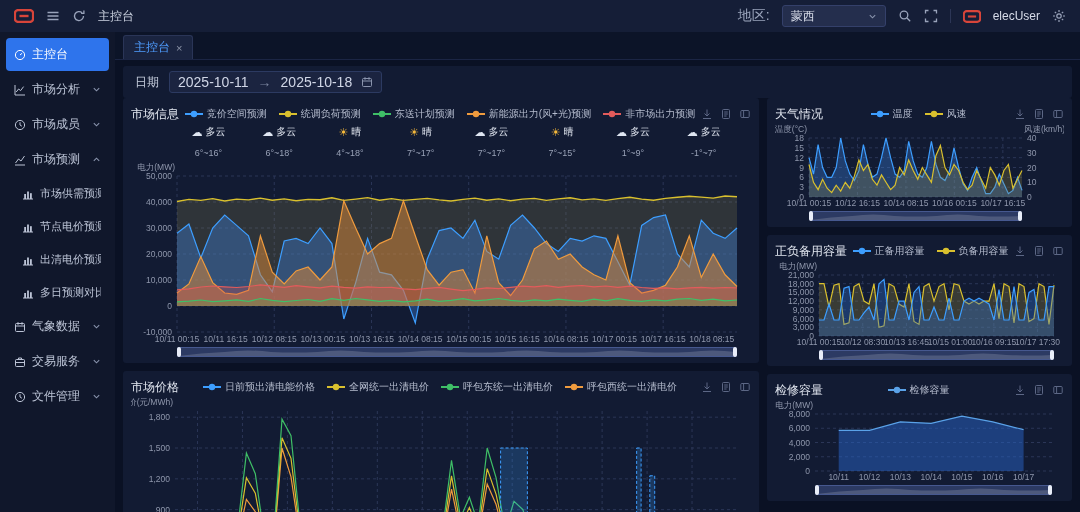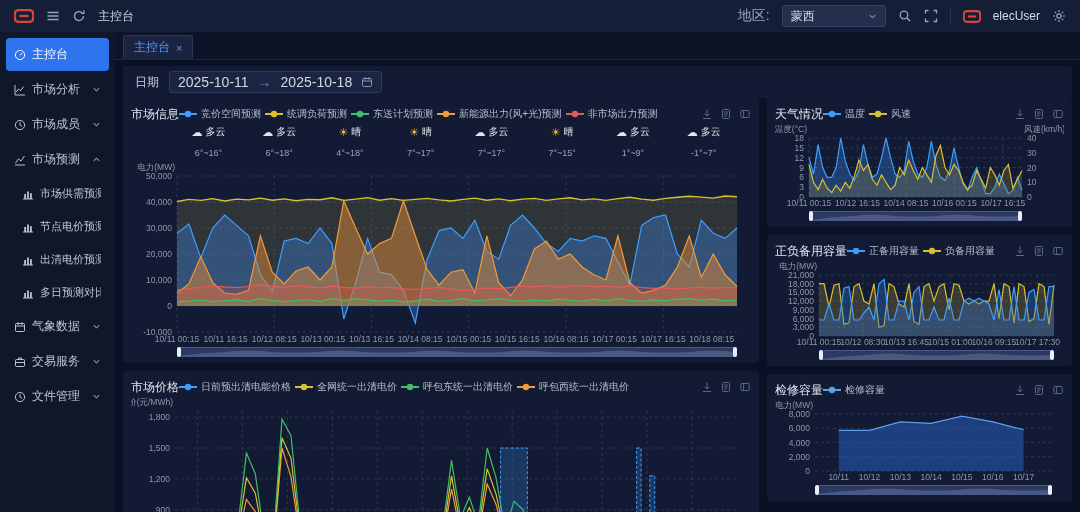--- a/index.html
+++ b/index.html
@@ -42,21 +42,21 @@
       align-items:center;gap:9px;padding:0 8px;font-size:14px;color:#d0d6e6;cursor:pointer}
   .date-arrow{color:#7c86a0}
   .cal-ic{width:12px;height:12px;color:#8a94ad;display:inline-flex}
   .grid{display:flex;gap:8px}
   .colL{width:636px;display:flex;flex-direction:column;gap:8px;flex-shrink:0}
   .colR{flex:1;display:flex;flex-direction:column;gap:8px;min-width:0}
   
   .panel{background:#121b33;border-radius:3px;padding:6px 8px;display:flex;flex-direction:column;flex-shrink:0}
   .p-head{display:flex;align-items:center;height:20px}
   .p-title{font-size:12px;font-weight:normal;color:#e2e7f0;white-space:nowrap}
-  .p-legend{flex:1;display:flex;justify-content:flex-start;align-items:center;gap:4px;overflow:hidden}
+  .p-legend{flex:1;display:flex;justify-content:center;align-items:center;gap:12px;overflow:hidden}
   .lg-item{display:flex;align-items:center;gap:4px;font-size:10px;color:#b6bdcf;cursor:pointer;white-space:nowrap}
   .p-actions{display:flex;gap:7px;color:#5c6785}
   .p-actions .ic{width:12px;height:12px;display:inline-flex;cursor:pointer}
   .wx-strip{height:36px;display:flex;align-items:center;padding-left:42px;padding-right:12px}
   .wx-item{flex:1;display:flex;flex-direction:column;align-items:center;line-height:1.1}
   .wx-top{display:flex;align-items:center;gap:3px;font-size:10px;color:#dfe4ee}
   .wx-ic{font-size:11px}
   .wx-ic.sun{color:#f6b93b}.wx-ic.cloud{color:#dfe6f2}
   .wx-temp{font-size:9px;color:#98a1b6;margin-top:11px}
   .chart{width:100%}

